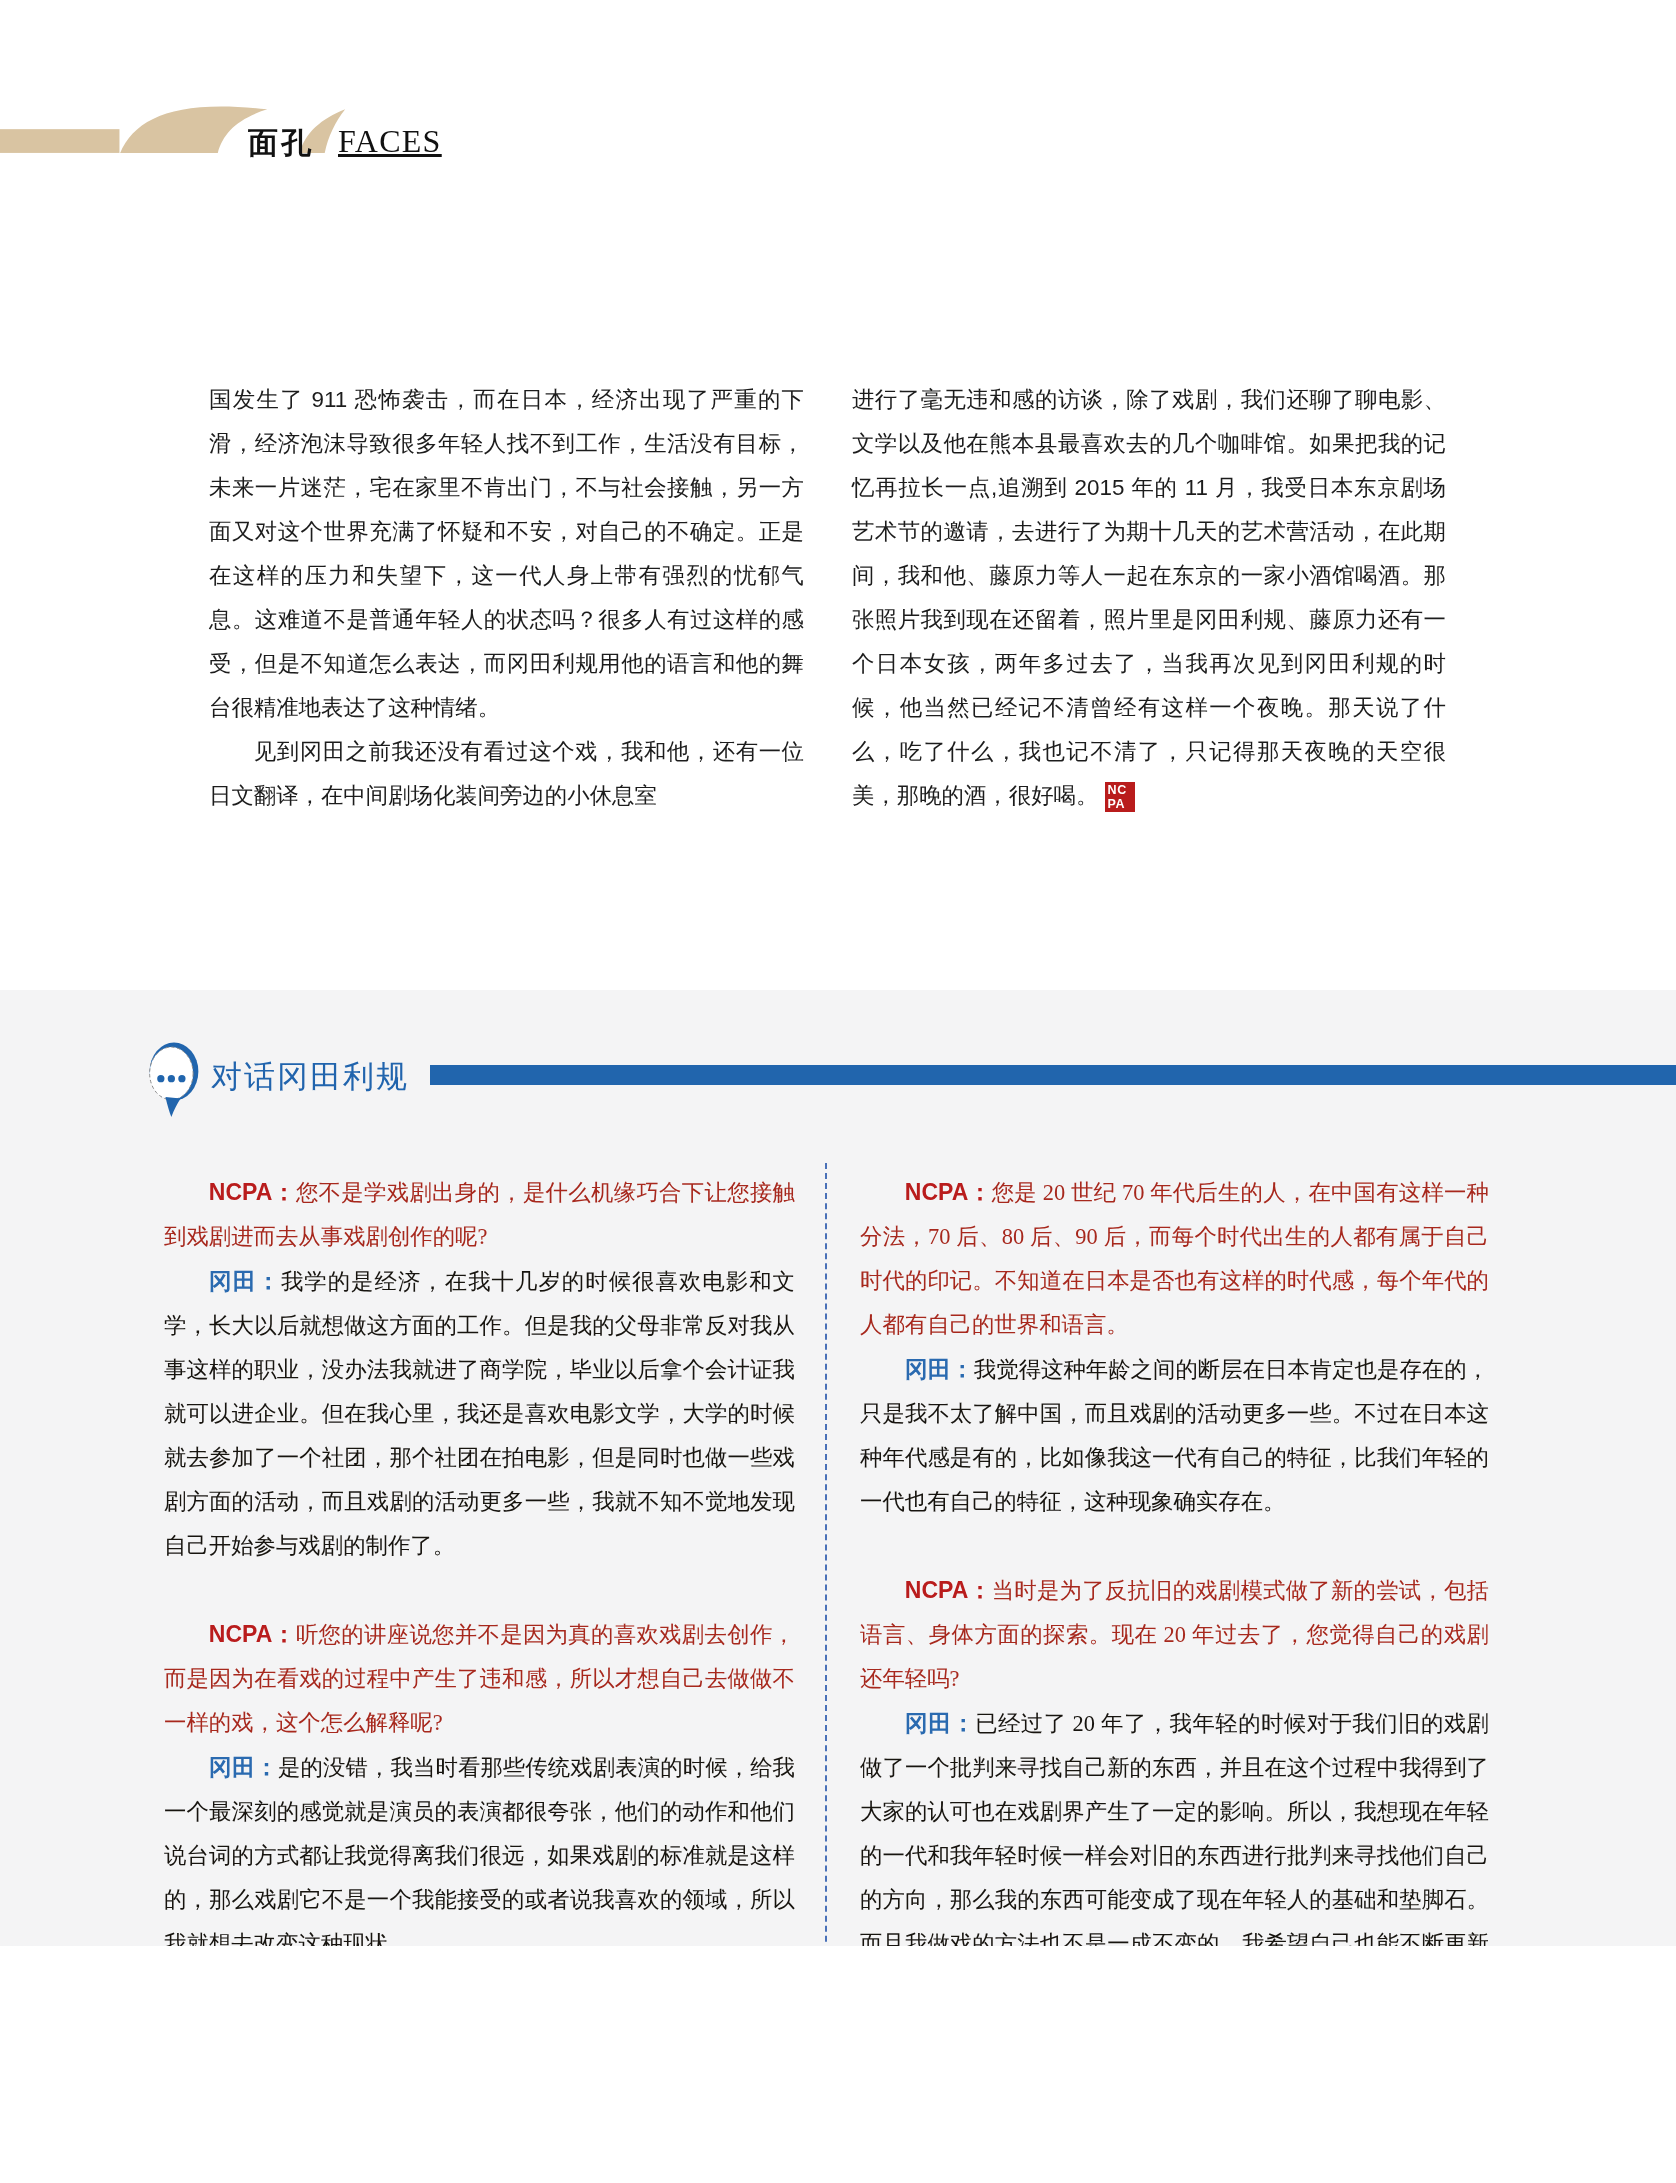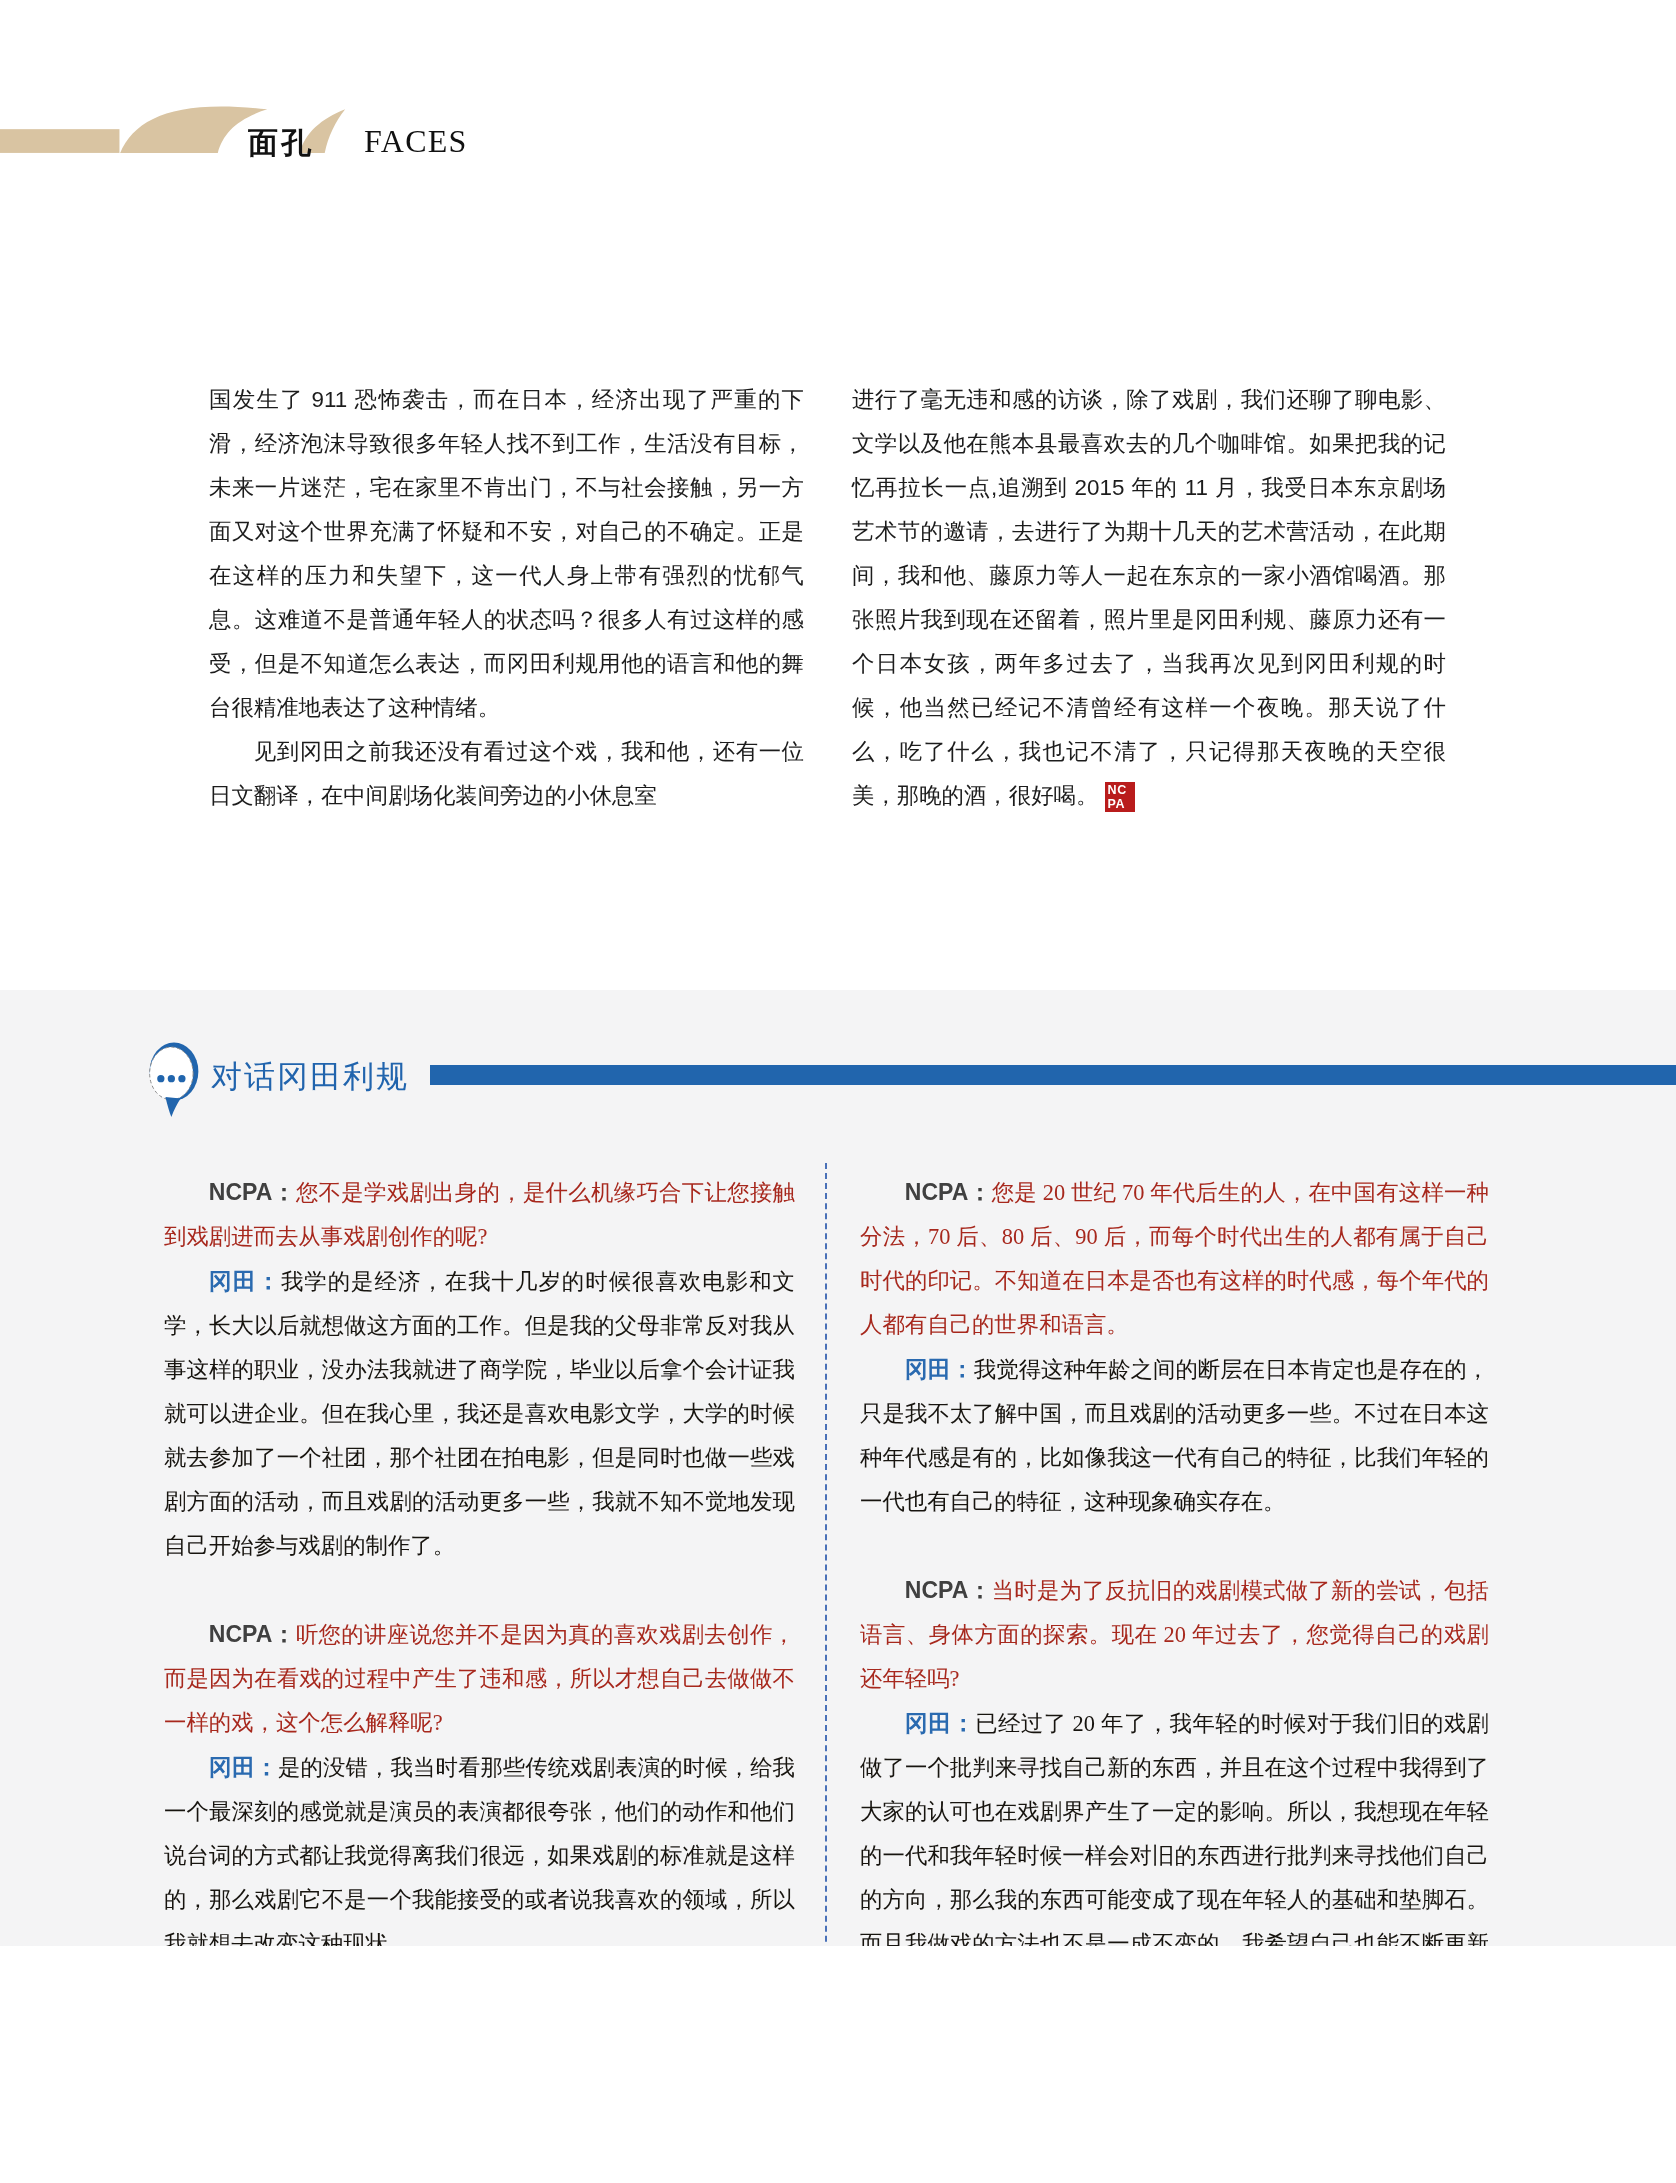--- a/index.html
+++ b/index.html
@@ -15,23 +15,23 @@
   }
 
   
   .hdr-graphic { position: absolute; left: 0; top: 92px; width: 462px; height: 106px; }
   .hdr-cn {
     position: absolute; left: 248px; top: 123px;
     font-size: 30px; font-weight: bold; color: #111111;
     letter-spacing: 3.3px; font-family: "Liberation Sans", sans-serif;
   }
   .hdr-en {
-    position: absolute; left: 364px; top: 123px;
+    position: absolute; left: 338px; top: 123px;
     font-size: 32px; color: #111111;
-    font-family: "Liberation Serif", serif; letter-spacing: 1.3px;
+    font-family: "Liberation Serif", serif; letter-spacing: 1.3px; text-decoration: underline;
   }
 
   
   .article-col {
     position: absolute; top: 378px;
     font-size: 22.4px; line-height: 44px; color: #1c1c1c;
     text-align: justify;
     font-family: "Liberation Sans", sans-serif;
   }
   .article-col.left  { left: 209px;  width: 595px; }
@@ -76,21 +76,21 @@
 
   .qa { text-indent: 2em; text-align: justify; }
   .qa.gap { margin-top: 44px; }
   .qa.question { color: #a7281d; }
   .qa.answer   { color: #17140f; }
 
   .spk {
     font-family: "Liberation Sans", sans-serif;
     font-weight: bold; font-style: normal; font-size: 23px;
   }
-  .spk.ncpa  { color: #404040; }
+  .spk.ncpa  { color: #b91c1c; }
   .spk.okada { color: #2a6ab0; }
 
   .col-divider {
     position: absolute; left: 825px; top: 173px;
     width: 0; height: 819px;
     border-left: 2px dashed #4a71b8;
   }
 
   
   .footer {

